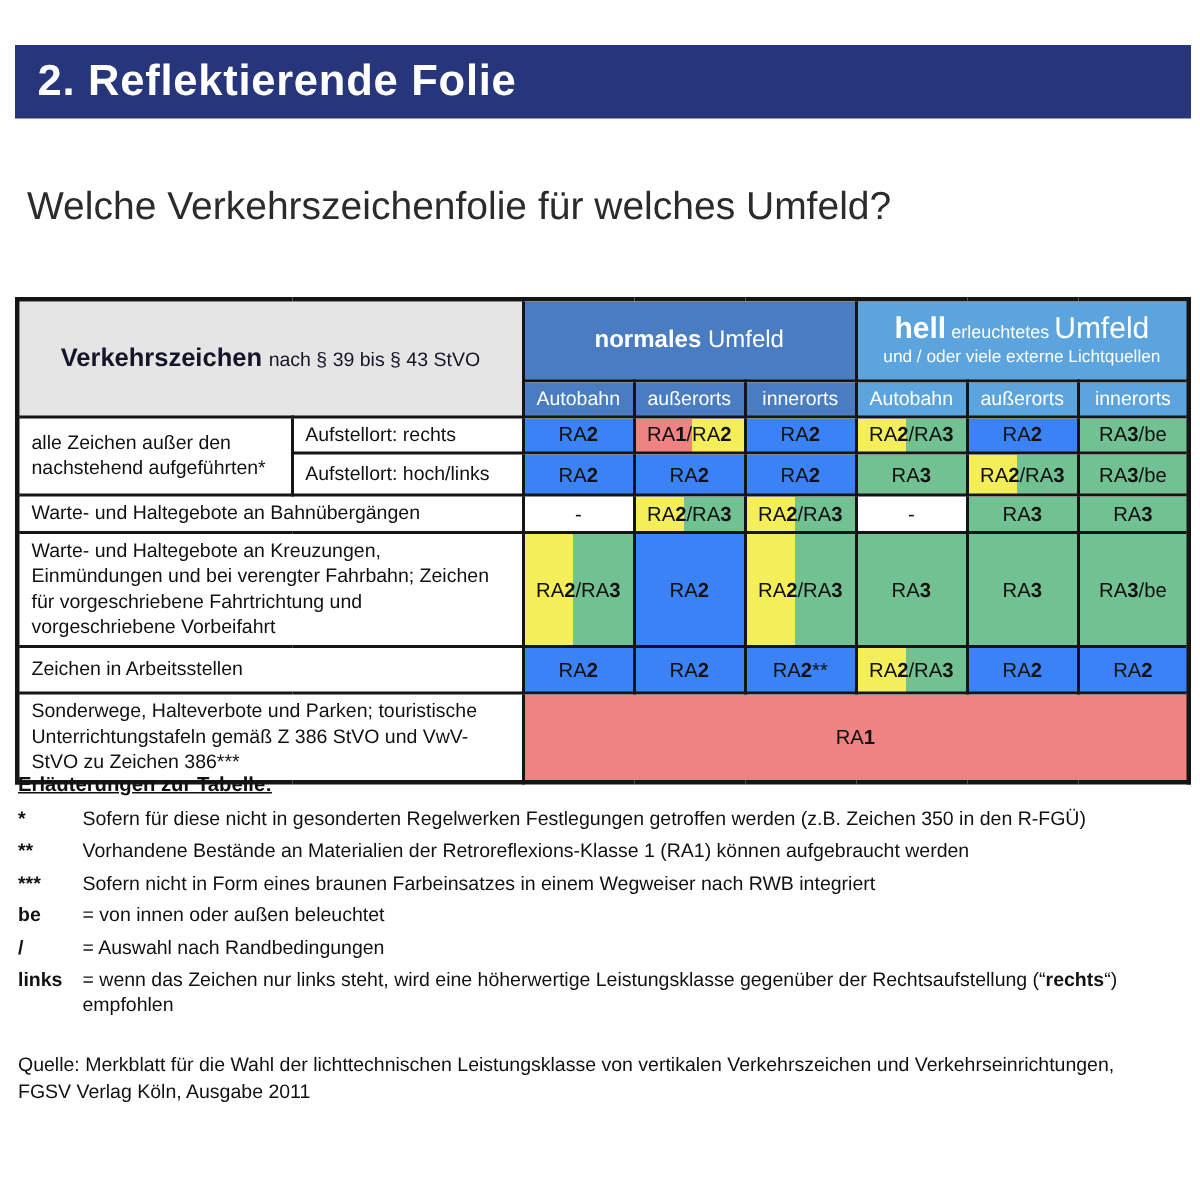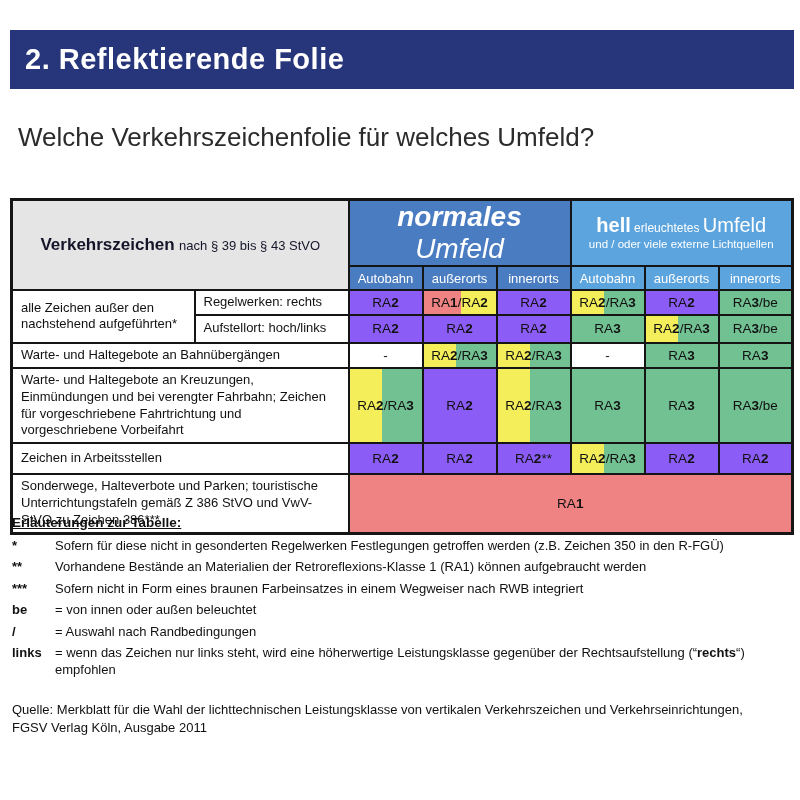--- a/index.html
+++ b/index.html
@@ -2,21 +2,21 @@
 <html><head>
 <meta charset="utf-8">
 <style>
   html,body{margin:0;padding:0;}
   body{
     width:800px;height:800px;background:#ffffff;
     font-family:"Liberation Sans","DejaVu Sans",sans-serif;
     color:#1a1a1a;position:relative;overflow:hidden;
   }
   .titlebar{
-    position:absolute;top:30px;left:10px;right:6px;height:59px;
+    position:absolute;top:30px;left:10px;right:6px;height:49px;
     background:#27367A;color:#ffffff;display:flex;align-items:center;
     font-size:29px;font-weight:bold;padding-left:15px;box-sizing:border-box;
     letter-spacing:0.5px;
   }
   .subtitle{
     position:absolute;top:122px;left:18px;font-size:26px;color:#2b2b2b;
   }
   .tablewrap{position:absolute;top:198px;left:10px;}
   table{border-collapse:collapse;table-layout:fixed;}
   table{border:3px solid #151515;}
@@ -26,39 +26,39 @@
   col.cd{width:74px;}
   
   .hdr-label{
     background:#e5e5e5;text-align:center;vertical-align:middle;
   }
   .hdr-label .big{font-weight:bold;font-size:17px;color:#15152a;}
   .hdr-label .small{font-size:13px;color:#15152a;}
   .hdr-normal{
     background:#4A7CC2;color:#ffffff;text-align:center;vertical-align:middle;
   }
-  .hdr-normal .big{font-size:28px;font-style:italic;}
+  .hdr-normal .big{font-size:16px;}
   .hdr-normal .b{font-weight:bold;}
   .hdr-hell{
     background:#5CA4DE;color:#ffffff;text-align:center;vertical-align:middle;line-height:1.15;
   }
   .hdr-hell .b{font-weight:bold;font-size:20px;}
   .hdr-hell .mid{font-size:12px;}
   .hdr-hell .big{font-size:20px;}
   .hdr-hell .sub{font-size:11.5px;display:block;margin-top:1px;}
   .subhdr-n{background:#4A7CC2;color:#ffffff;font-size:13px;text-align:center;vertical-align:middle;font-weight:normal;}
   .subhdr-h{background:#5CA4DE;color:#ffffff;font-size:13px;text-align:center;vertical-align:middle;font-weight:normal;}
   
   .lbl{
     background:#ffffff;font-size:13px;text-align:left;vertical-align:middle;
     padding:3px 8px;line-height:1.3;color:#111111;
   }
   
   .val{font-size:13.5px;text-align:center;vertical-align:middle;color:#111111;}
-  .c-y{background:#8b5cf6;}
+  .c-y{background:#3b82f6;}
   .c-g{background:#72C193;}
   .c-r{background:#EF8282;}
   .c-w{background:#ffffff;}
   .c-yg{background:linear-gradient(90deg,#F4EE5A 0 44%,#72C193 44% 100%);}
   .c-ry{background:linear-gradient(90deg,#EF8282 0 52%,#F4EE5A 52% 100%);}
   
   tr.r-grp{height:54px;} tr.r-sub{height:24px;}
   tr.r-d1{height:16px;} tr.r-d2{height:28px;} tr.r-d3{height:23px;}
   tr.r-d4{height:60px;} tr.r-d5{height:31px;} tr.r-d6{height:56px;}
   
@@ -109,21 +109,21 @@
         <td class="subhdr-n">Autobahn</td>
         <td class="subhdr-n">außerorts</td>
         <td class="subhdr-n">innerorts</td>
         <td class="subhdr-h">Autobahn</td>
         <td class="subhdr-h">außerorts</td>
         <td class="subhdr-h">innerorts</td>
       </tr>
 
       <tr class="r-d1">
         <td class="lbl" rowspan="2">alle Zeichen außer den nachstehend aufgeführten*</td>
-        <td class="lbl">Regelwerken: rechts</td>
+        <td class="lbl">Aufstellort: rechts</td>
         <td class="val c-y">RA<b>2</b></td>
         <td class="val c-ry">RA<b>1</b>/RA<b>2</b></td>
         <td class="val c-y">RA<b>2</b></td>
         <td class="val c-yg">RA<b>2</b>/RA<b>3</b></td>
         <td class="val c-y">RA<b>2</b></td>
         <td class="val c-g">RA<b>3</b>/be</td>
       </tr>
       <tr class="r-d2">
         <td class="lbl">Aufstellort: hoch/links</td>
         <td class="val c-y">RA<b>2</b></td>

